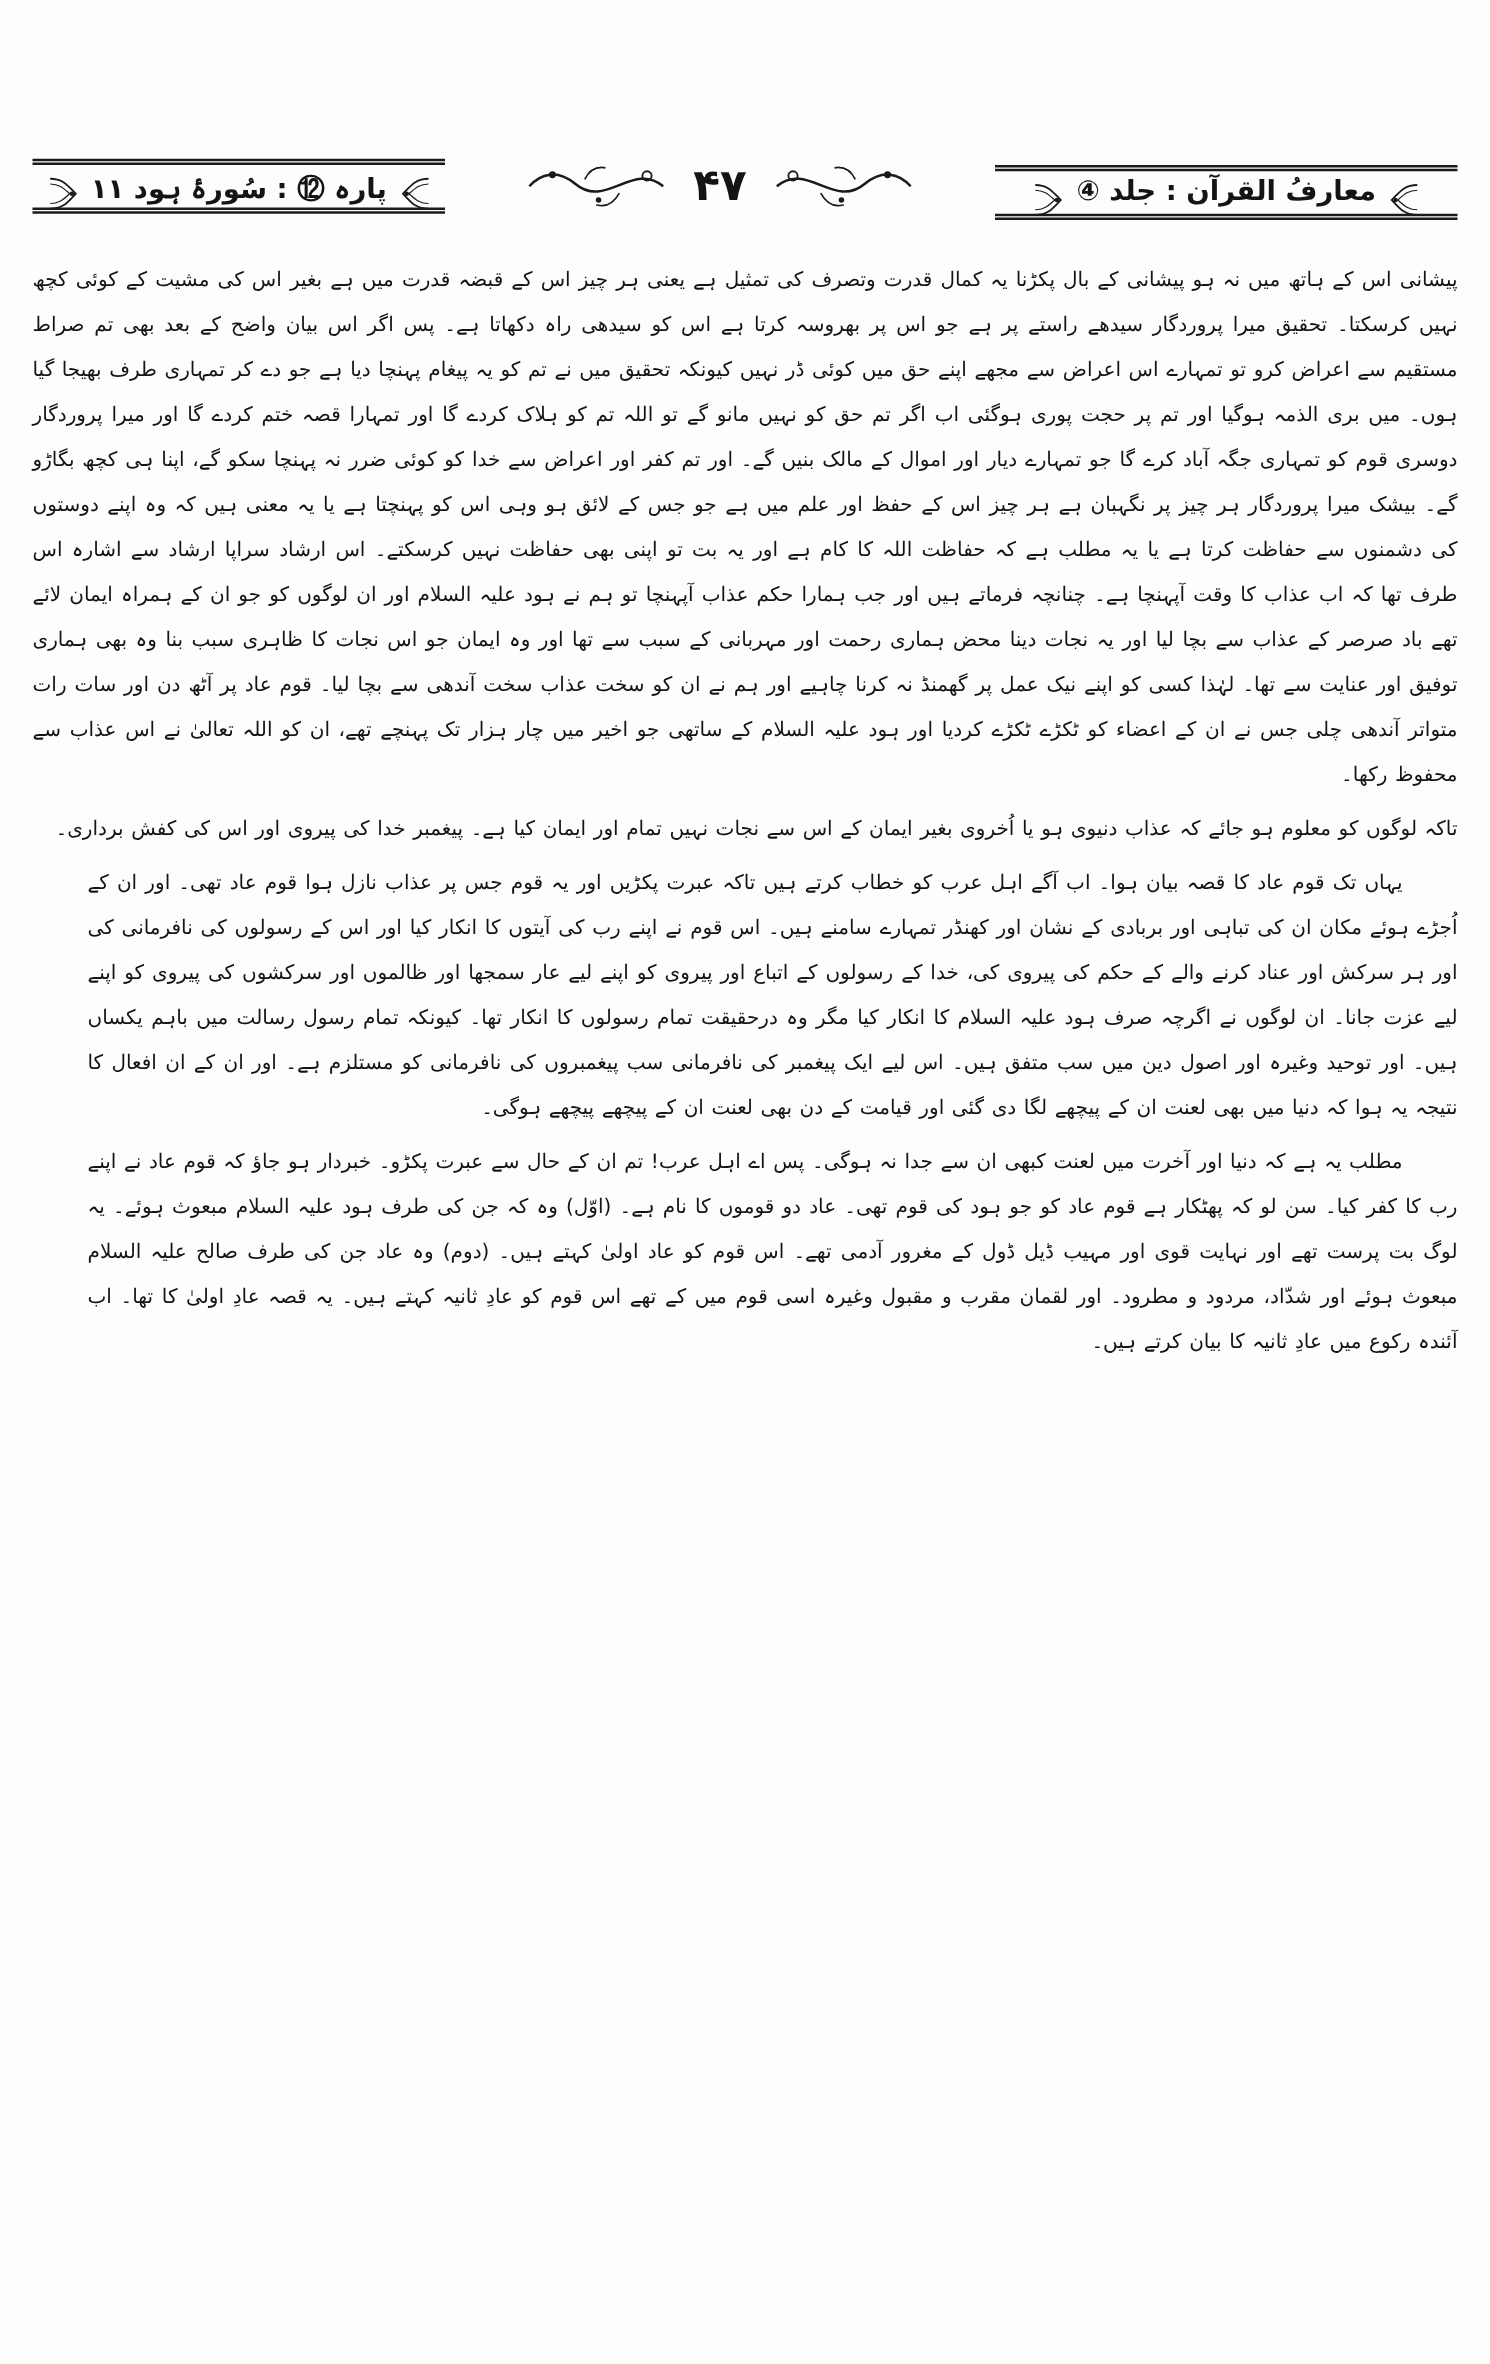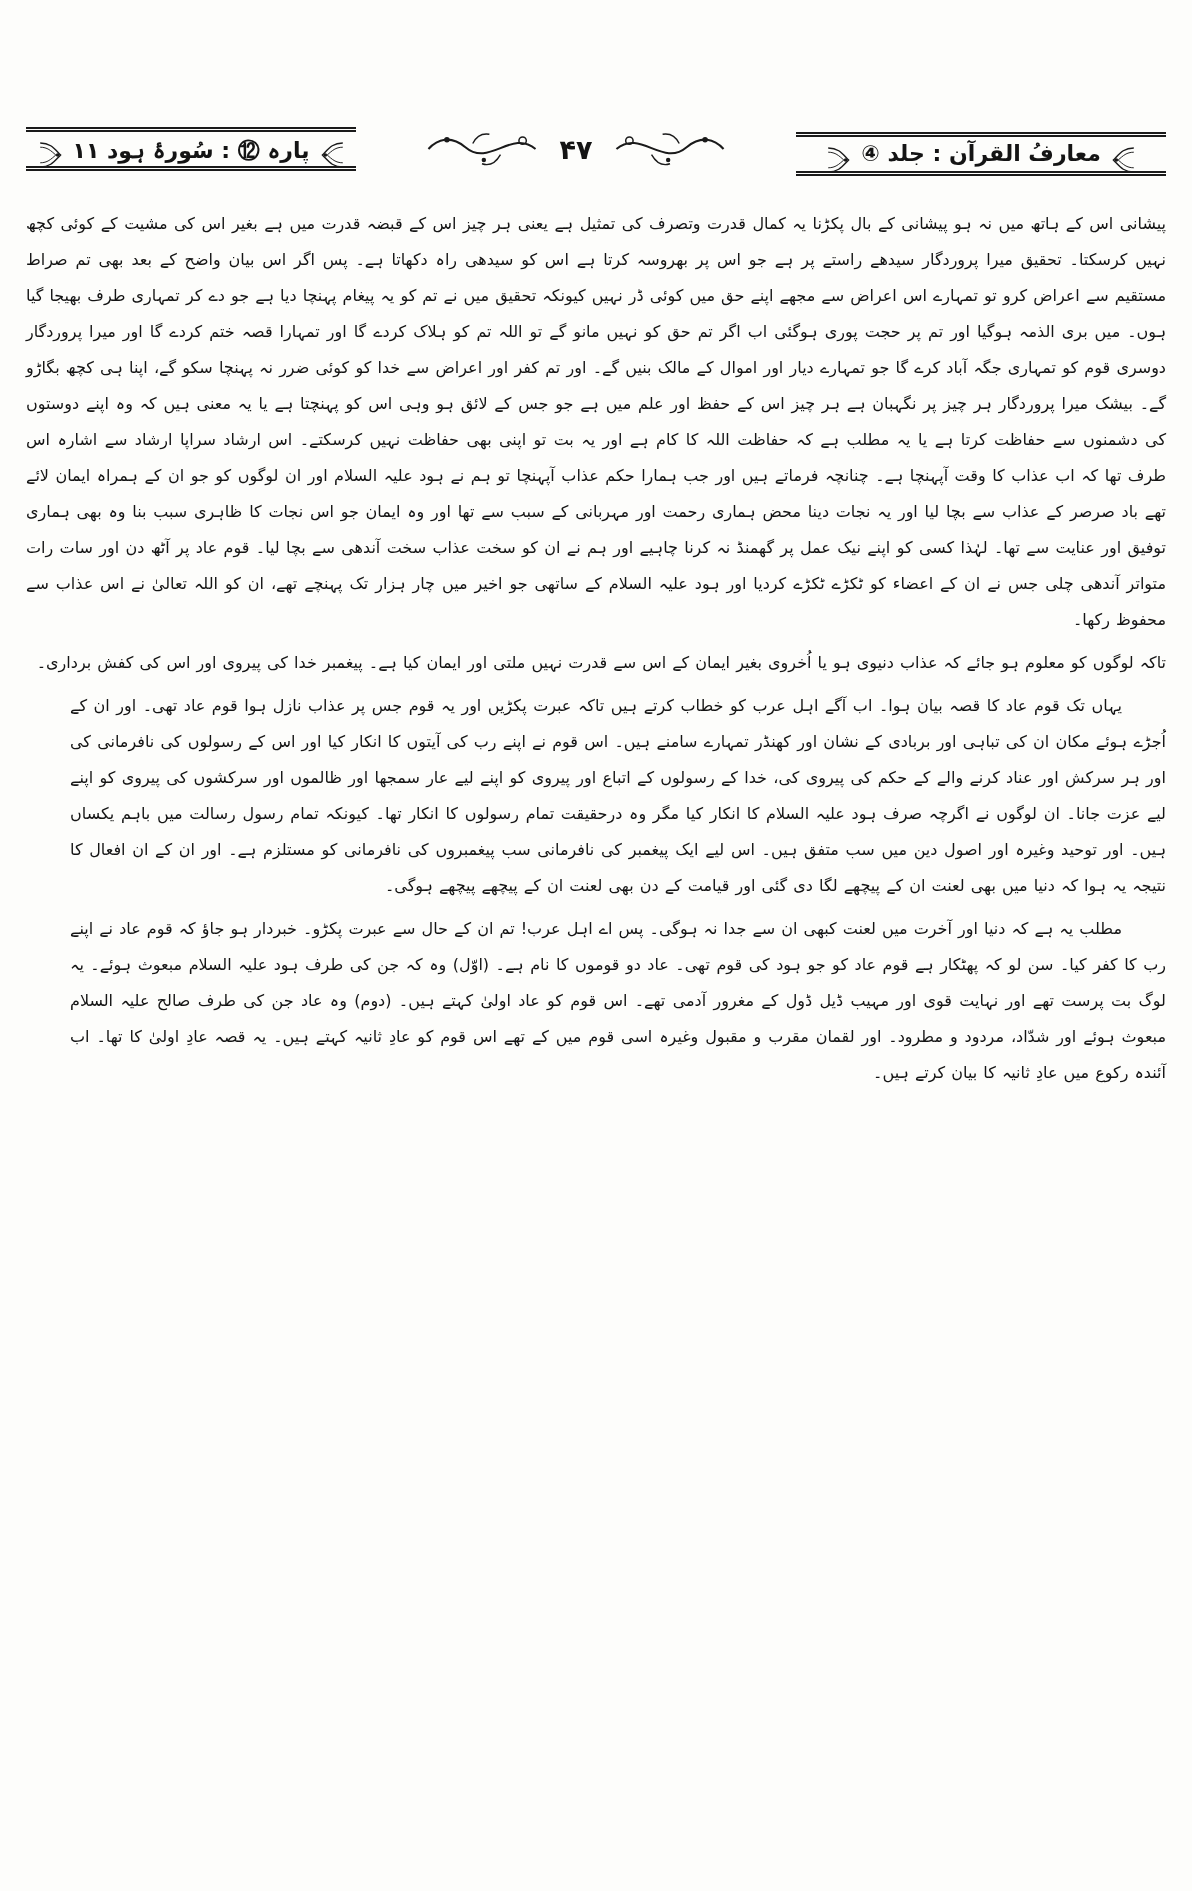--- a/index.html
+++ b/index.html
@@ -52,21 +52,21 @@
   .cartouche-left  { flex: 0 0 auto; min-width: 330px; }
   .medallion {
     flex: 1 1 auto;
     display: flex;
     align-items: center;
     justify-content: center;
     gap: 6px;
     height: 56px;
   }
   .page-number {
-    font-size: 27px;
+    font-size: 35px;
     font-weight: bold;
     padding: 2px 10px;
     border: 2px solid transparent;
   }
   .finial, .vine { flex: 0 0 auto; display: block; }
   .mirror { transform: scaleX(-1); }
   
   .content {
     direction: rtl;
   }
@@ -131,18 +131,18 @@
         <path d="M38 10 C20 10 14 20 4 30 C14 40 20 50 38 50" fill="none" stroke="#1a1a1a" stroke-width="2.4"></path>
         <path d="M38 17 C26 17 20 23 12 30 C20 37 26 43 38 43" fill="none" stroke="#1a1a1a" stroke-width="1.6"></path>
         <circle cx="9" cy="30" r="3" fill="#1a1a1a"></circle>
       </svg>
     </div>
 
   </header>
 
   <main class="content">
     <p class="para">پیشانی اس کے ہاتھ میں نہ ہو پیشانی کے بال پکڑنا یہ کمال قدرت وتصرف کی تمثیل ہے یعنی ہر چیز اس کے قبضہ قدرت میں ہے بغیر اس کی مشیت کے کوئی کچھ نہیں کرسکتا۔ تحقیق میرا پروردگار سیدھے راستے پر ہے جو اس پر بھروسہ کرتا ہے اس کو سیدھی راہ دکھاتا ہے۔ پس اگر اس بیان واضح کے بعد بھی تم صراط مستقیم سے اعراض کرو تو تمہارے اس اعراض سے مجھے اپنے حق میں کوئی ڈر نہیں کیونکہ تحقیق میں نے تم کو یہ پیغام پہنچا دیا ہے جو دے کر تمہاری طرف بھیجا گیا ہوں۔ میں بری الذمہ ہوگیا اور تم پر حجت پوری ہوگئی اب اگر تم حق کو نہیں مانو گے تو اللہ تم کو ہلاک کردے گا اور تمہارا قصہ ختم کردے گا اور میرا پروردگار دوسری قوم کو تمہاری جگہ آباد کرے گا جو تمہارے دیار اور اموال کے مالک بنیں گے۔ اور تم کفر اور اعراض سے خدا کو کوئی ضرر نہ پہنچا سکو گے، اپنا ہی کچھ بگاڑو گے۔ بیشک میرا پروردگار ہر چیز پر نگہبان ہے ہر چیز اس کے حفظ اور علم میں ہے جو جس کے لائق ہو وہی اس کو پہنچتا ہے یا یہ معنی ہیں کہ وہ اپنے دوستوں کی دشمنوں سے حفاظت کرتا ہے یا یہ مطلب ہے کہ حفاظت اللہ کا کام ہے اور یہ بت تو اپنی بھی حفاظت نہیں کرسکتے۔ اس ارشاد سراپا ارشاد سے اشارہ اس طرف تھا کہ اب عذاب کا وقت آپہنچا ہے۔ چنانچہ فرماتے ہیں اور جب ہمارا حکم عذاب آپہنچا تو ہم نے ہود علیہ السلام اور ان لوگوں کو جو ان کے ہمراہ ایمان لائے تھے باد صرصر کے عذاب سے بچا لیا اور یہ نجات دینا محض ہماری رحمت اور مہربانی کے سبب سے تھا اور وہ ایمان جو اس نجات کا ظاہری سبب بنا وہ بھی ہماری توفیق اور عنایت سے تھا۔ لہٰذا کسی کو اپنے نیک عمل پر گھمنڈ نہ کرنا چاہیے اور ہم نے ان کو سخت عذاب سخت آندھی سے بچا لیا۔ قوم عاد پر آٹھ دن اور سات رات متواتر آندھی چلی جس نے ان کے اعضاء کو ٹکڑے ٹکڑے کردیا اور ہود علیہ السلام کے ساتھی جو اخیر میں چار ہزار تک پہنچے تھے، ان کو اللہ تعالیٰ نے اس عذاب سے محفوظ رکھا۔</p>
-    <p class="para">تاکہ لوگوں کو معلوم ہو جائے کہ عذاب دنیوی ہو یا اُخروی بغیر ایمان کے اس سے قدرت نہیں ملتی اور ایمان کیا ہے۔ پیغمبر خدا کی پیروی اور اس کی کفش برداری۔</p>
+    <p class="para">تاکہ لوگوں کو معلوم ہو جائے کہ عذاب دنیوی ہو یا اُخروی بغیر ایمان کے اس سے نجات نہیں تمام اور ایمان کیا ہے۔ پیغمبر خدا کی پیروی اور اس کی کفش برداری۔</p>
     <p class="para indent">یہاں تک قوم عاد کا قصہ بیان ہوا۔ اب آگے اہل عرب کو خطاب کرتے ہیں تاکہ عبرت پکڑیں اور یہ قوم جس پر عذاب نازل ہوا قوم عاد تھی۔ اور ان کے اُجڑے ہوئے مکان ان کی تباہی اور بربادی کے نشان اور کھنڈر تمہارے سامنے ہیں۔ اس قوم نے اپنے رب کی آیتوں کا انکار کیا اور اس کے رسولوں کی نافرمانی کی اور ہر سرکش اور عناد کرنے والے کے حکم کی پیروی کی، خدا کے رسولوں کے اتباع اور پیروی کو اپنے لیے عار سمجھا اور ظالموں اور سرکشوں کی پیروی کو اپنے لیے عزت جانا۔ ان لوگوں نے اگرچہ صرف ہود علیہ السلام کا انکار کیا مگر وہ درحقیقت تمام رسولوں کا انکار تھا۔ کیونکہ تمام رسول رسالت میں باہم یکساں ہیں۔ اور توحید وغیرہ اور اصول دین میں سب متفق ہیں۔ اس لیے ایک پیغمبر کی نافرمانی سب پیغمبروں کی نافرمانی کو مستلزم ہے۔ اور ان کے ان افعال کا نتیجہ یہ ہوا کہ دنیا میں بھی لعنت ان کے پیچھے لگا دی گئی اور قیامت کے دن بھی لعنت ان کے پیچھے پیچھے ہوگی۔</p>
     <p class="para indent">مطلب یہ ہے کہ دنیا اور آخرت میں لعنت کبھی ان سے جدا نہ ہوگی۔ پس اے اہل عرب! تم ان کے حال سے عبرت پکڑو۔ خبردار ہو جاؤ کہ قوم عاد نے اپنے رب کا کفر کیا۔ سن لو کہ پھٹکار ہے قوم عاد کو جو ہود کی قوم تھی۔ عاد دو قوموں کا نام ہے۔ (اوّل) وہ کہ جن کی طرف ہود علیہ السلام مبعوث ہوئے۔ یہ لوگ بت پرست تھے اور نہایت قوی اور مہیب ڈیل ڈول کے مغرور آدمی تھے۔ اس قوم کو عاد اولیٰ کہتے ہیں۔ (دوم) وہ عاد جن کی طرف صالح علیہ السلام مبعوث ہوئے اور شدّاد، مردود و مطرود۔ اور لقمان مقرب و مقبول وغیرہ اسی قوم میں کے تھے اس قوم کو عادِ ثانیہ کہتے ہیں۔ یہ قصہ عادِ اولیٰ کا تھا۔ اب آئندہ رکوع میں عادِ ثانیہ کا بیان کرتے ہیں۔</p>
   </main>
 
 </div>
 
 </body></html>

